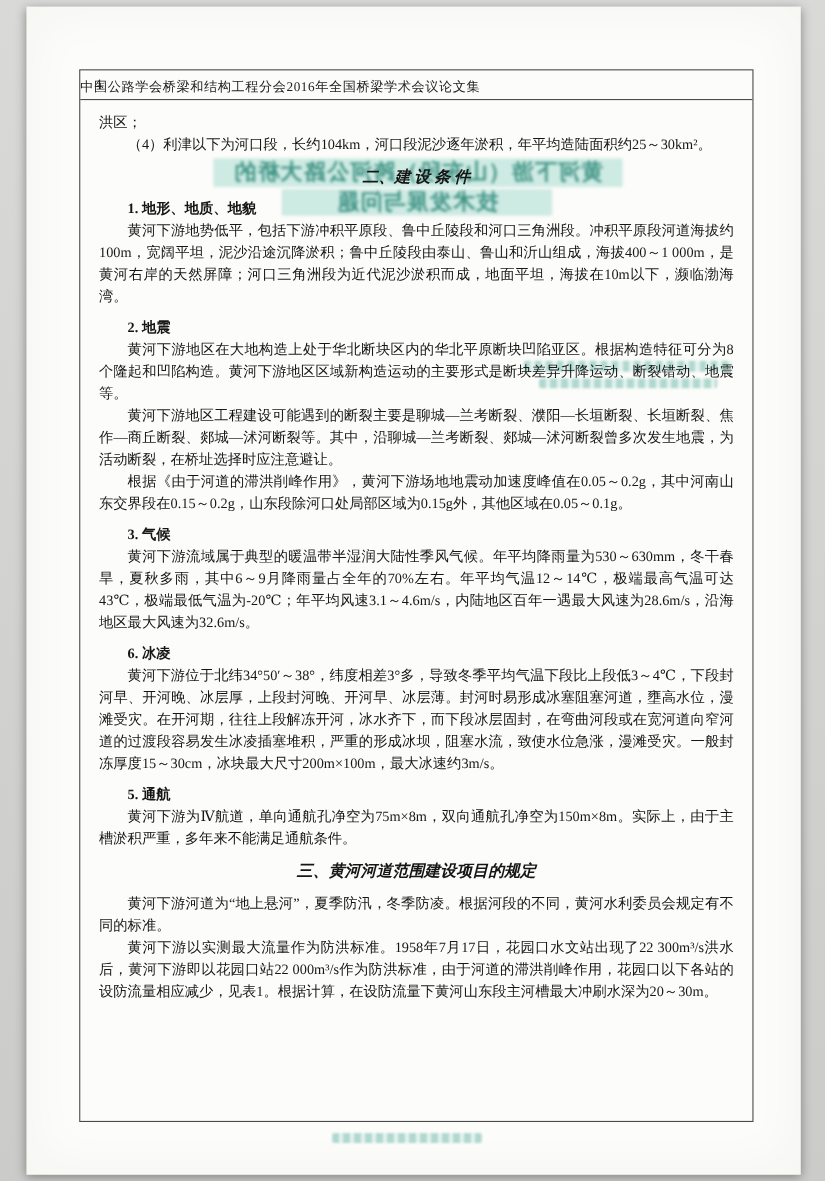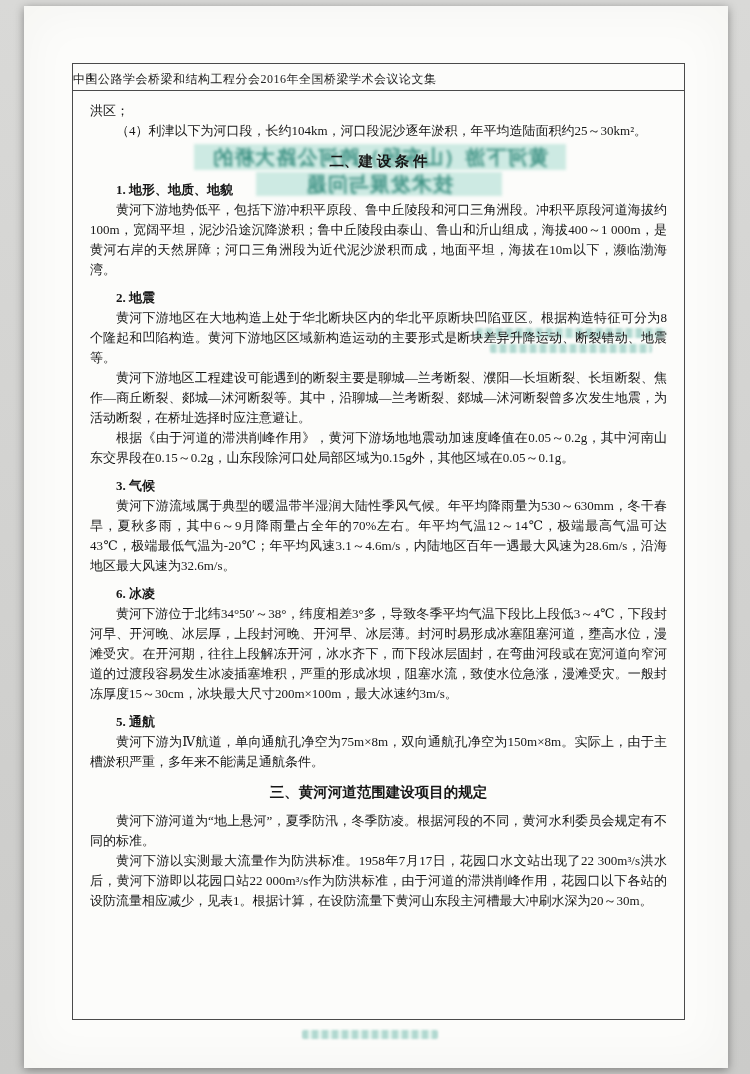--- a/index.html
+++ b/index.html
@@ -61,20 +61,21 @@
   .frame-body p { margin: 0; }
   p.cont { text-indent: 0; }
   p.para { text-indent: 2em; }
   p.h1 {
     text-align: center;
     font-weight: 700;
     font-size: 14.5px;
     line-height: 21px;
     margin: 10px 0 8px 0;
     text-indent: 0;
+    font-style: italic;
   }
   p.h2 {
     font-weight: 700;
     text-indent: 2em;
     margin-top: 8px;
   }
   
   .ghost {
     position: absolute;
     z-index: 1;

